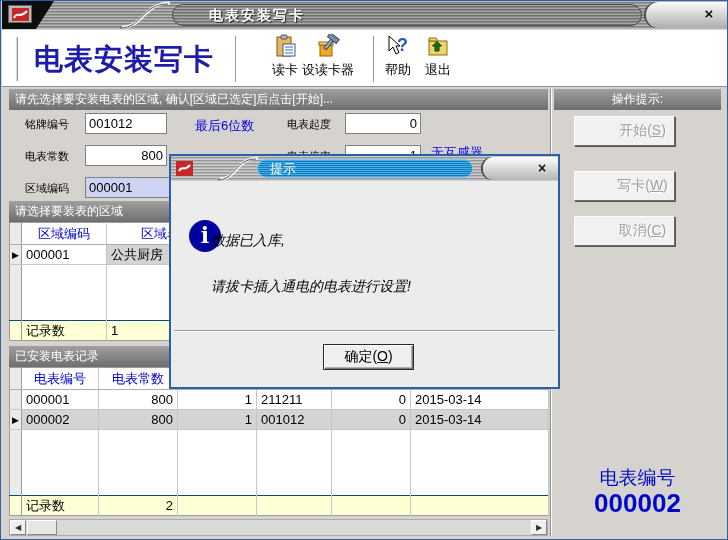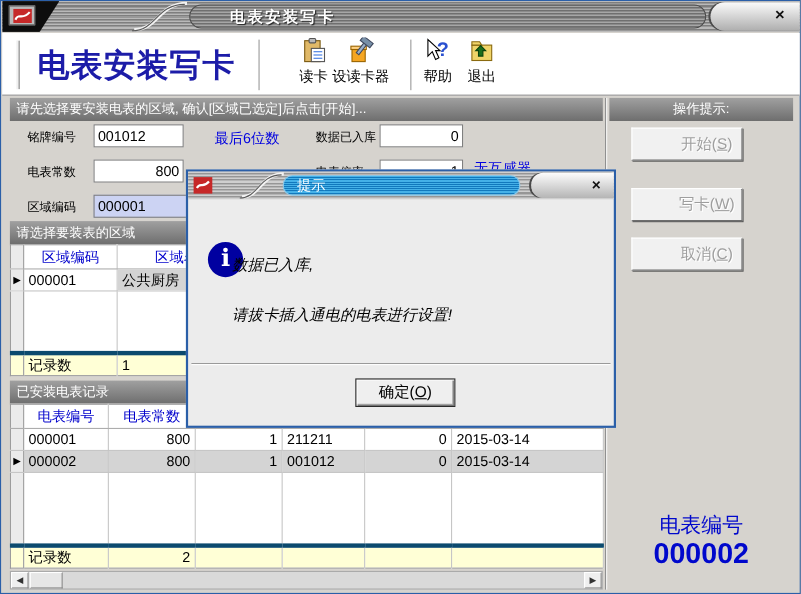--- a/index.html
+++ b/index.html
@@ -55,21 +55,21 @@
   .field.r{text-align:right;}
   .field.ro{background:#ccd3f3;}
   
   .grid{position:absolute;border-collapse:collapse;table-layout:fixed;width:539px;
     background:#fff;border:1px solid #9c9c9c;font-size:13px;}
   .grid td{border-right:1px solid #c6c6c6;padding:0 4px;overflow:hidden;white-space:nowrap;}
   .grid .mk{background:#ebebeb;border-right:1px solid #9c9c9c;padding:0;text-align:center;
     font-size:9px;color:#000;}
   .grid .ghead td{height:22px;color:#0000cc;text-align:center;border-bottom:1px solid #adadad;}
   .grid .grow td{height:20px;border-bottom:1px solid #c6c6c6;}
-  .grid .gfoot td{height:20px;background:#ffffd6;border-top:4px solid #0c4a6e;}
+  .grid .gfoot td{height:20px;background:#ffffd6;border-top:1px solid #0c4a6e;}
   .grid .sel{background:#d4d4d4;}
   .grid .num{text-align:right;}
   
   .hscroll{position:absolute;left:8px;top:518px;width:539px;height:17px;background:#d9d9d9;
     border:1px solid #aaa;}
   .sb-btn{position:absolute;top:0;width:16px;height:15px;background:#efefef;
     border:1px solid #888;border-top-color:#fff;border-left-color:#fff;
     font-size:8px;line-height:14px;text-align:center;color:#333;padding:0;}
   .sb-thumb{position:absolute;left:17px;top:0;width:30px;height:15px;background:#e6e6e6;
     border:1px solid #888;border-top-color:#fff;border-left-color:#fff;}
@@ -177,21 +177,21 @@
       <span class="tlabel">退出</span>
     </button>
   </div>
 
   <div class="strip" style="left:8px;top:88px;width:539px;">请先选择要安装电表的区域, 确认[区域已选定]后点击[开始]...</div>
   <div class="strip" style="left:553px;top:88px;width:167px;text-align:center;padding-left:0;">操作提示:</div>
 
   <span class="flabel" style="left:24px;top:116px;">铭牌编号</span>
   <input class="field" style="left: 84px; top: 112px; width: 82px;" value="001012">
   <span class="hint" style="left:194px;top:116px;">最后6位数</span>
-  <span class="flabel" style="left:286px;top:116px;">数据已入库</span>
+  <span class="flabel" style="left:286px;top:116px;">电表起度</span>
   <input class="field r" style="left: 344px; top: 112px; width: 76px;" value="0">
 
   <span class="flabel" style="left:24px;top:148px;">电表常数</span>
   <input class="field r" style="left: 84px; top: 144px; width: 82px;" value="800">
   <span class="flabel" style="left:286px;top:148px;">电表倍率</span>
   <input class="field r" style="left: 344px; top: 144px; width: 76px;" value="1">
   <span class="hint" style="left:430px;top:143px;">无互感器</span>
 
   <span class="flabel" style="left:24px;top:180px;">区域编码</span>
   <input class="field ro" style="left: 84px; top: 176px; width: 112px;" readonly="" value="000001">

